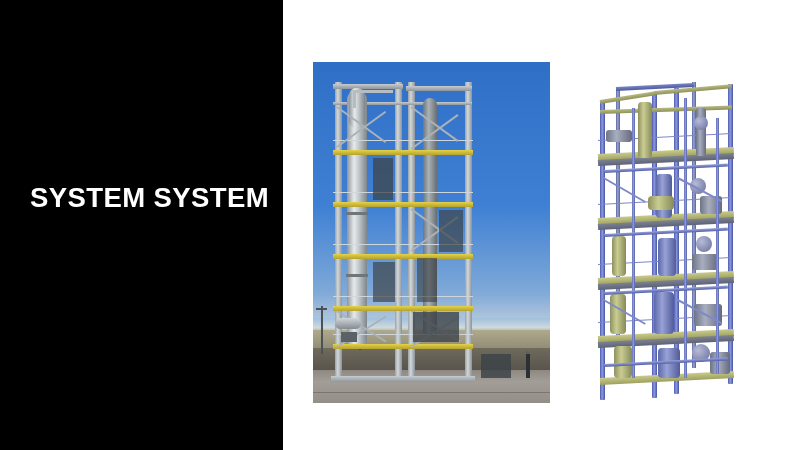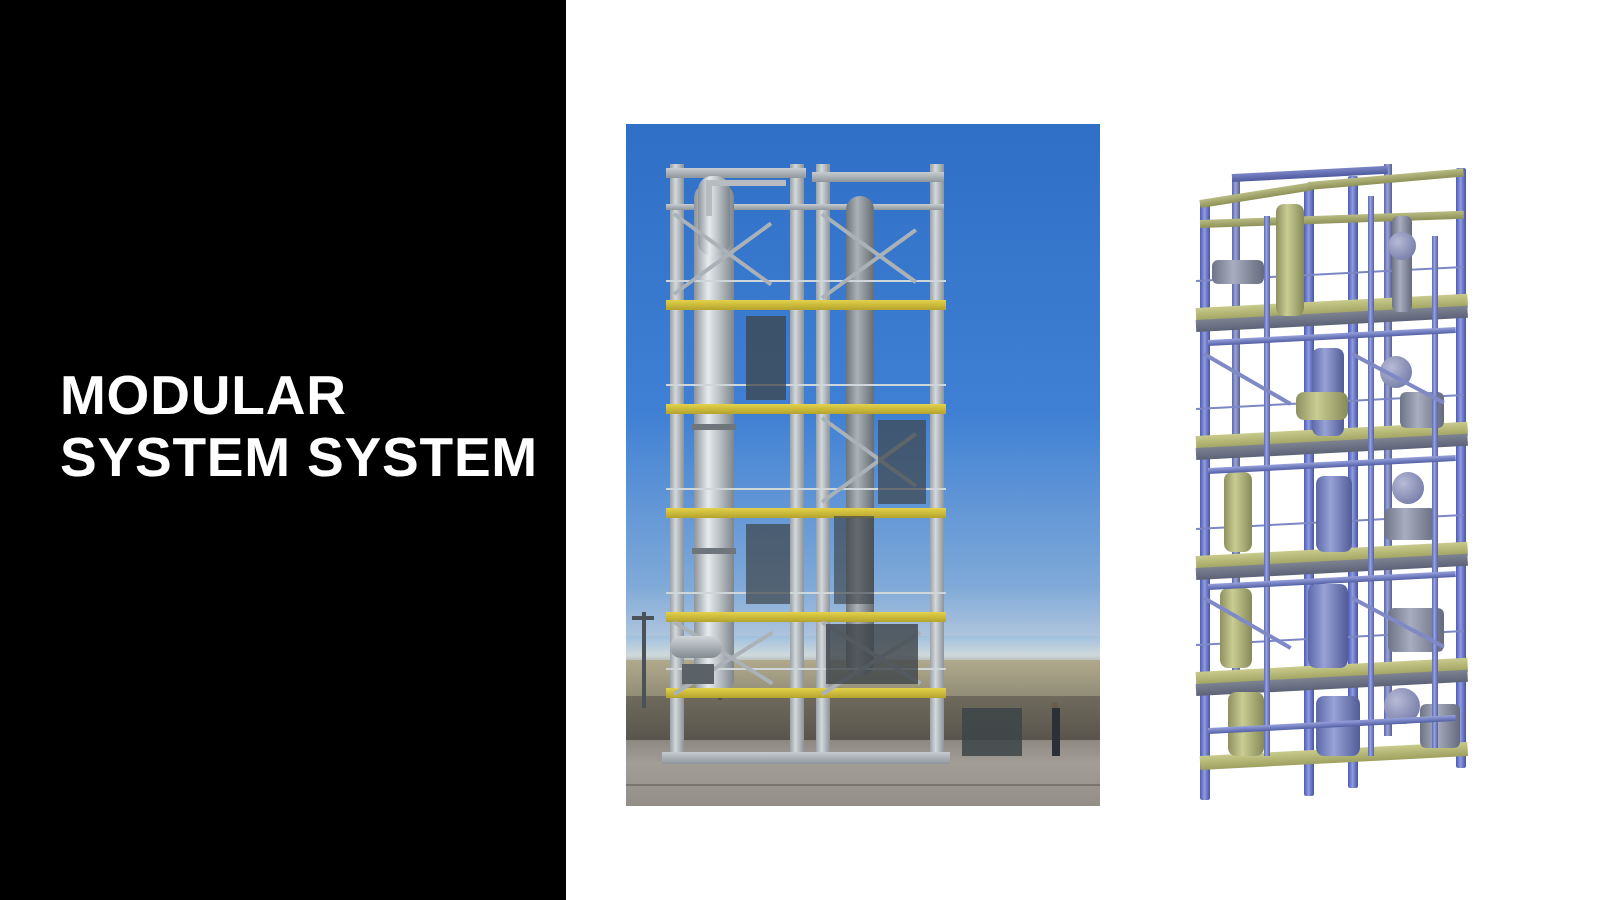--- a/index.html
+++ b/index.html
@@ -239,21 +239,20 @@
     transform-origin: left center;
   }
 </style>
 </head>
 <body>
 
 <div class="slide">
 
   <div class="title-panel">
     <div class="title-block">
-      <div class="title-line">MODULAR</div>
       <div class="title-line">SYSTEM SYSTEM</div>
     </div>
   </div>
 
   <div class="photo">
     <div class="sky"></div>
     <div class="far-water"></div>
     <div class="far-land"></div>
     <div class="mid-ground"></div>
     <div class="ground"></div>

